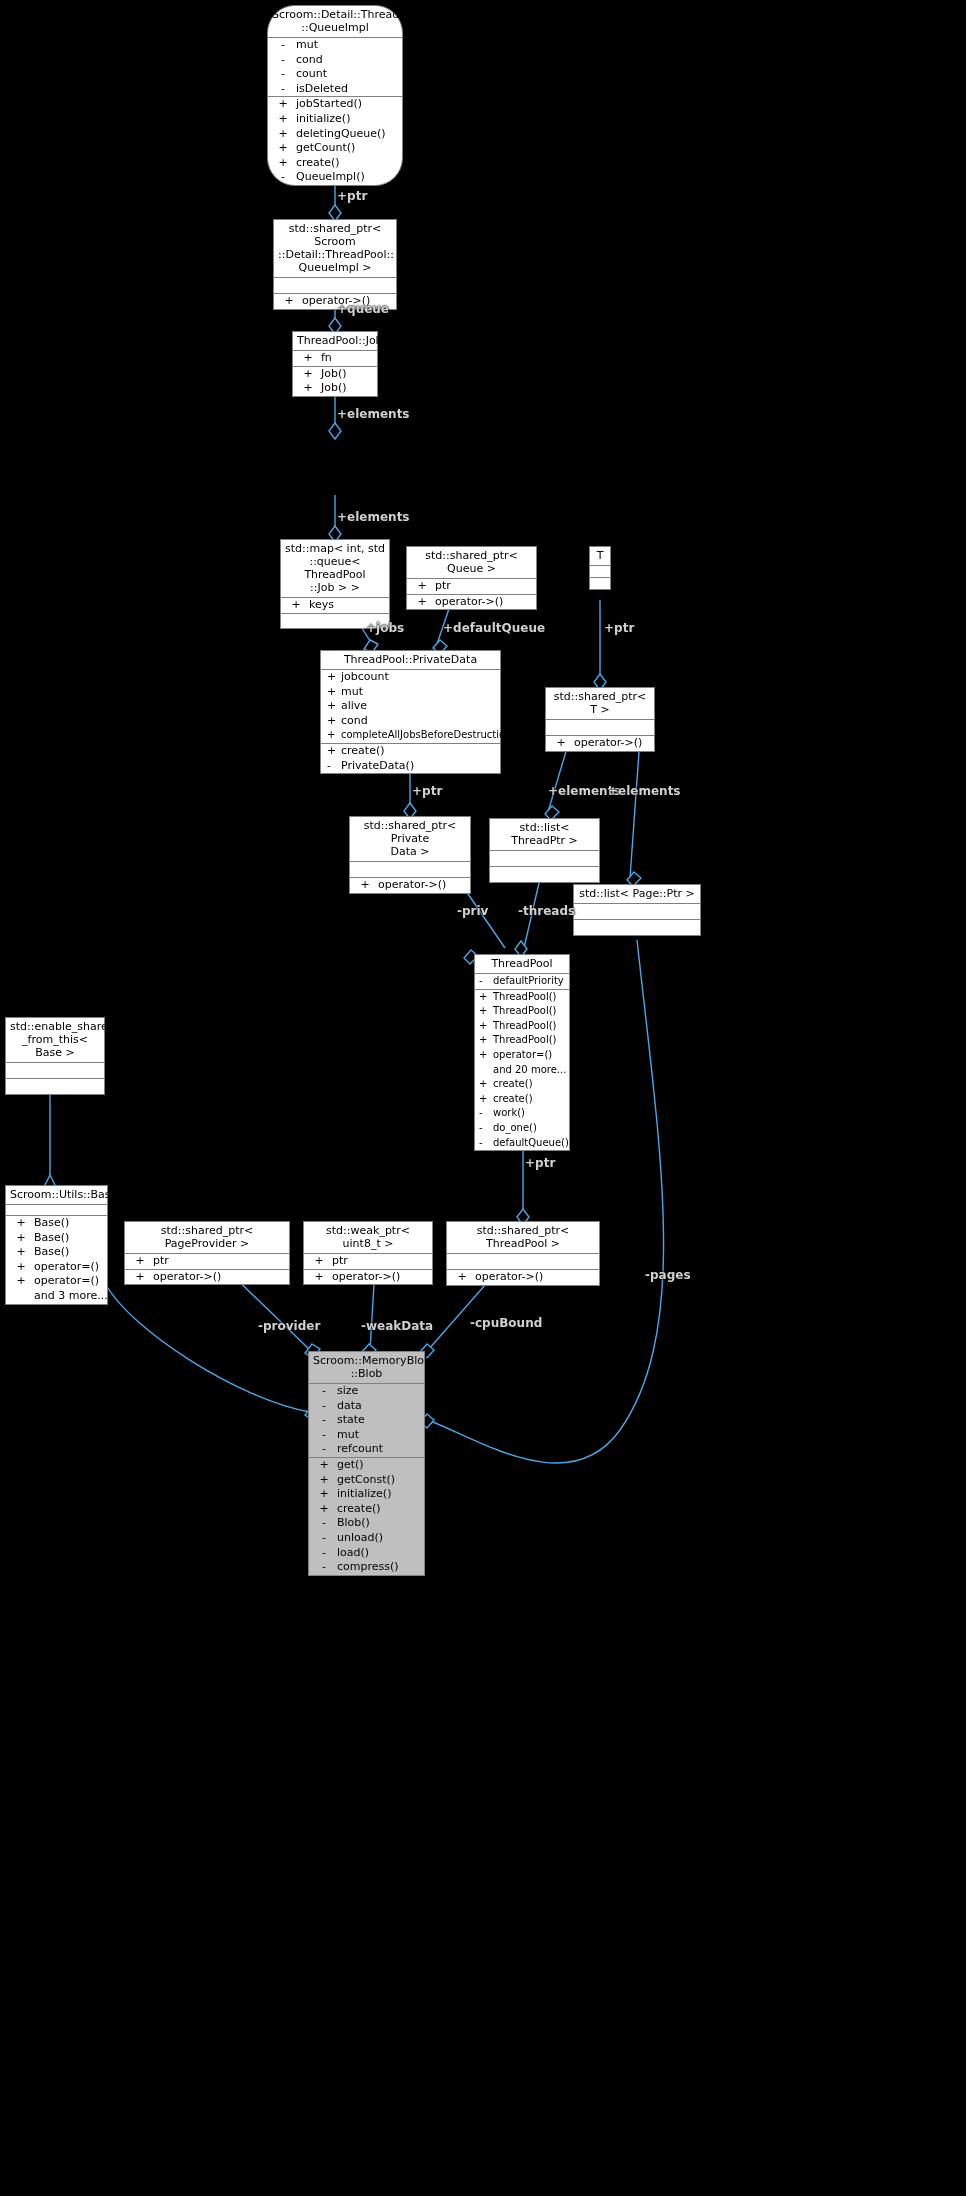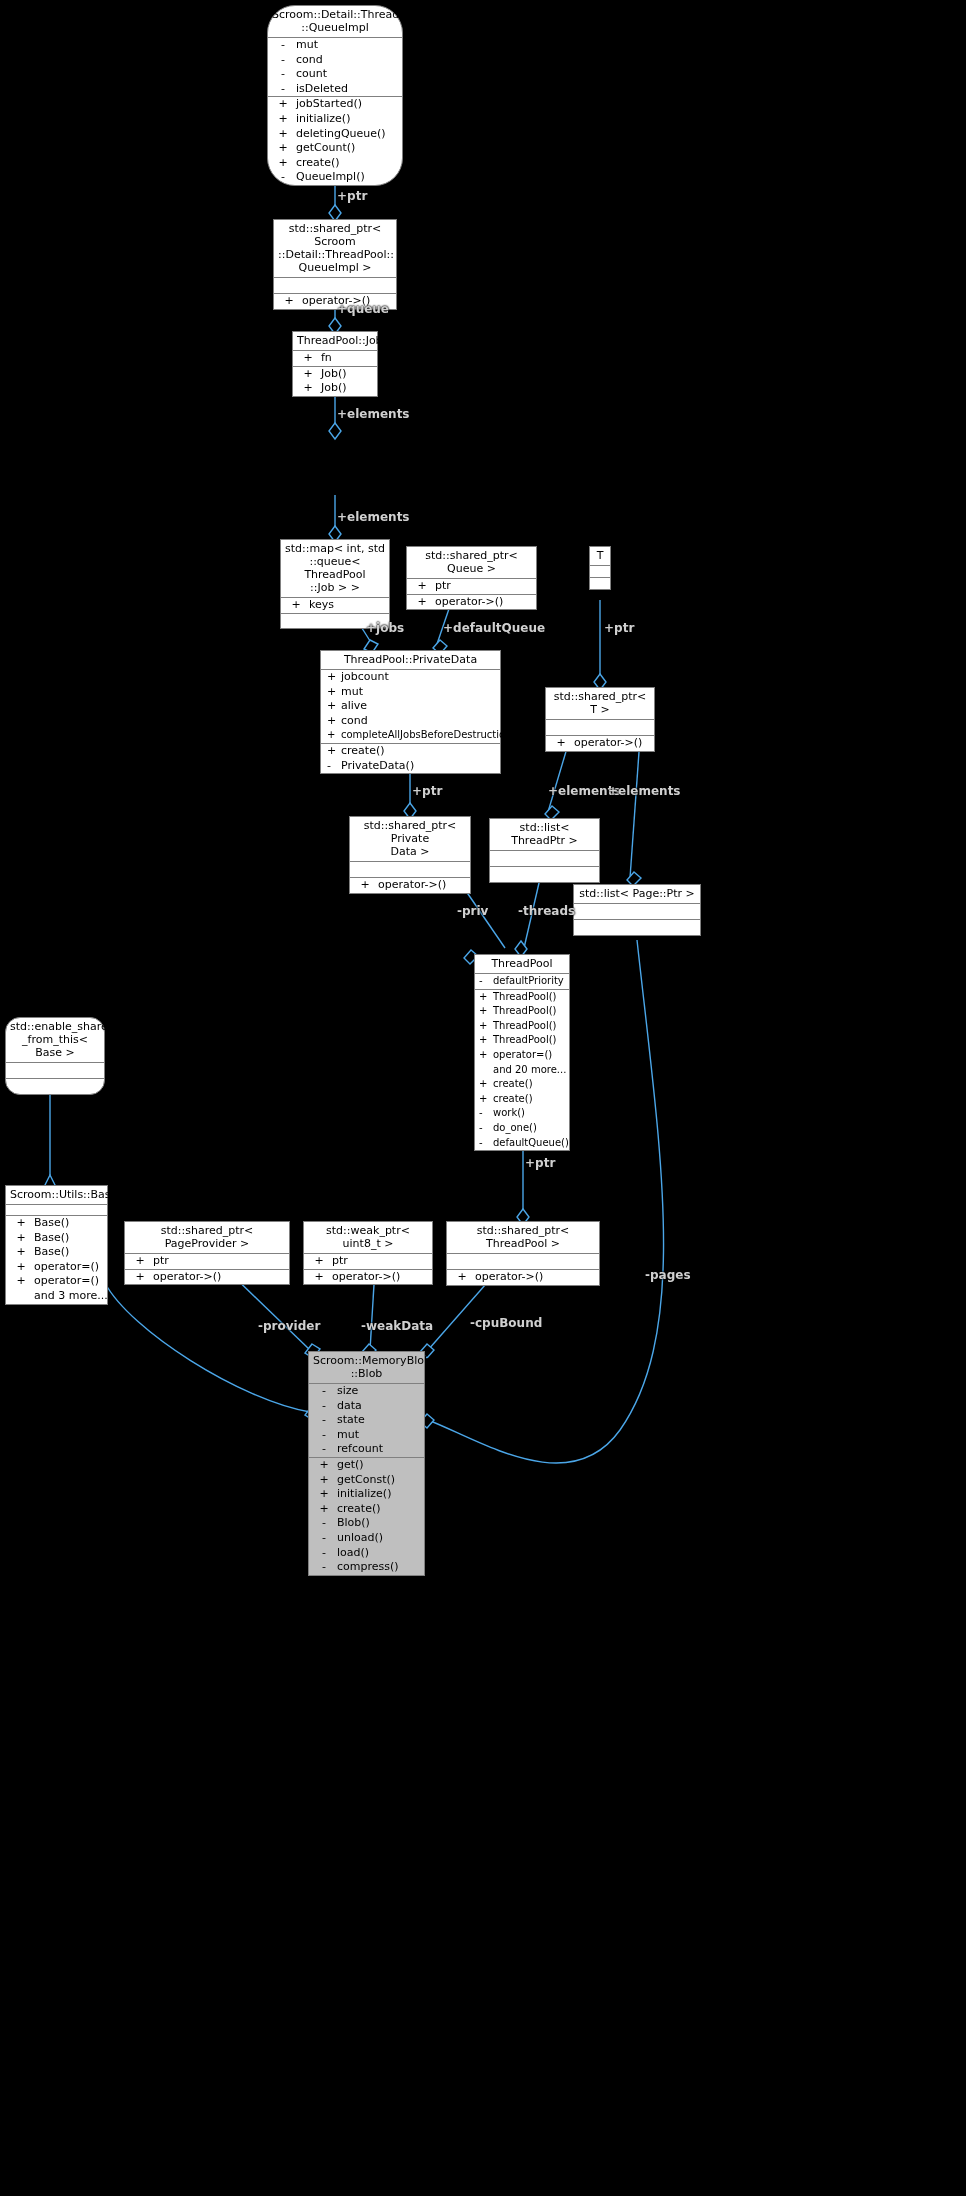--- a/index.html
+++ b/index.html
@@ -333,21 +333,21 @@
           <span class="vis" style="width:14px;flex:0 0 14px;text-align:left;padding-left:2px">-</span>
           <span class="nm">do_one()</span>
         </div>
     <div class="row" style="font-size:10px">
           <span class="vis" style="width:14px;flex:0 0 14px;text-align:left;padding-left:2px">-</span>
           <span class="nm">defaultQueue()</span>
         </div>
   </div>
 </div>
 
-<div class="node" style="left:5px;top:1017px;width:100px;border-radius:15px;">
+<div class="node" style="left:5px;top:1017px;width:100px;">
   <div class="title" style="white-space:pre-line">std::enable_shared
 _from_this&lt; Base &gt;</div>
   <div class="sec empty"></div>
   <div class="sec empty"></div>
 </div>
 
 <div class="node" style="left:5px;top:1185px;width:103px;">
   <div class="title">Scroom::Utils::Base</div>
   <div class="sec empty2" style="height:10px;"></div>
   <div class="sec">

